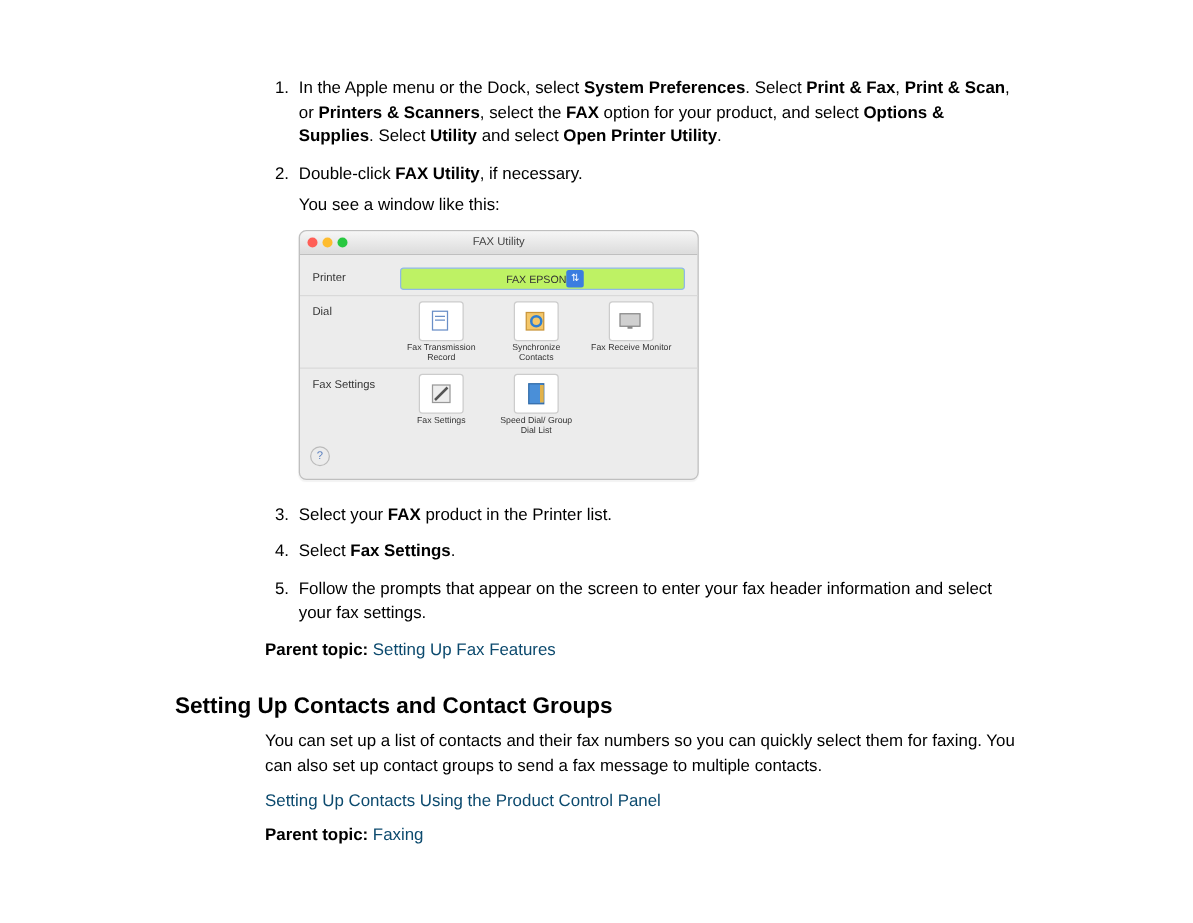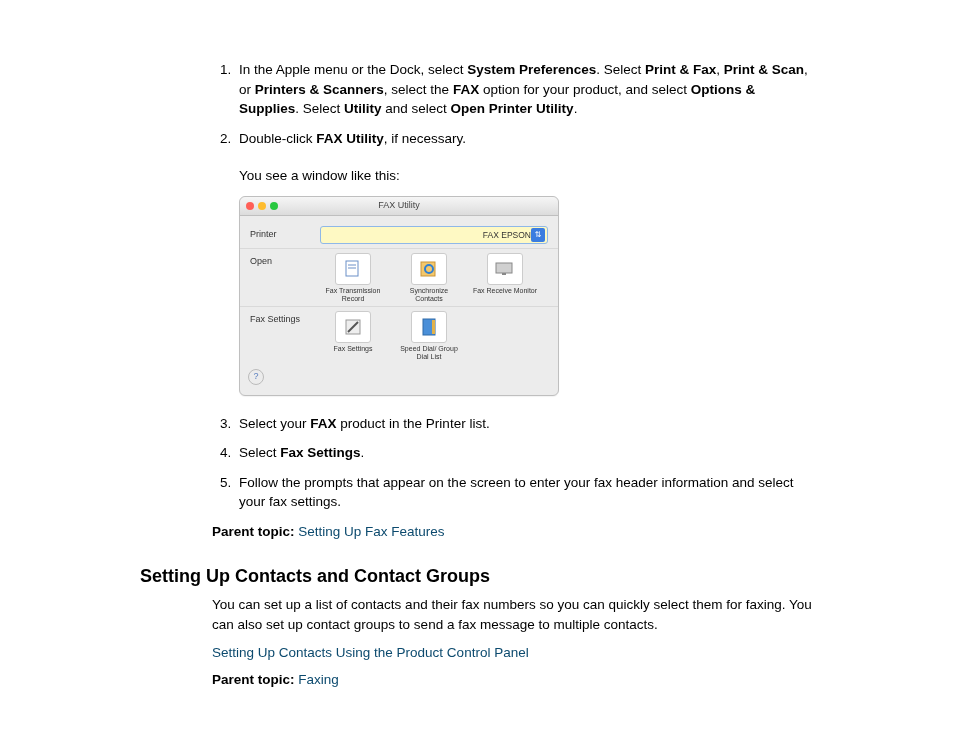--- a/index.html
+++ b/index.html
@@ -7,21 +7,21 @@
     font-size: 13.5px;
     line-height: 1.45;
     color: #000;
     margin: 0;
     padding: 60px 140px 40px 140px;
     width: 954px;
     box-sizing: border-box;
   }
   ol { margin: 0; padding-left: 95px; }
   ol li { margin-bottom: 10px; padding-left: 4px; }
-  .sub { margin-top: 18px; }
+  .sub { margin-top: 6px; }
   .bold { font-weight: bold; }
   a.link { color: #0c4a6e; text-decoration: none; }
   .indent { margin-left: 72px; margin-top: 8px; }
   h2 { font-size: 18px; font-weight: bold; margin: 22px 0 6px 0; }
 
   
   .window {
     width: 318px;
     border: 1px solid #bfbfbf;
     border-radius: 6px;
@@ -41,22 +41,22 @@
   }
   .traffic { display:flex; gap:4px; margin-left:6px; }
   .dot { width:8px; height:8px; border-radius:50%; }
   .red{background:#ff5f57;} .yel{background:#febc2e;} .grn{background:#28c840;}
   .wtitle { position:absolute; left:0; right:0; text-align:center; font-size:9px; color:#444; }
   .wbody { padding: 6px 0 6px 0; }
   .row { display:flex; align-items:flex-start; padding: 4px 10px; }
   .row + .row { border-top: 1px solid #d9d9d9; }
   .label { width: 70px; font-size: 9px; color:#333; padding-top:2px;}
   .dropdown {
-    flex:1; height:16px; background:#fef9c3; border:1px solid #8fb8e8;
-    border-radius:3px; display:flex; align-items:center; justify-content:flex-end;
+    flex:1; height:16px; background:#bef264; border:1px solid #8fb8e8;
+    border-radius:3px; display:flex; align-items:center; justify-content:center;
     padding:0 2px 0 6px; font-size:8.5px; color:#333;
   }
   .dd-btn { width:14px; height:14px; background:#3b7de0; border-radius:2px; display:flex;align-items:center;justify-content:center;color:#fff;font-size:8px;}
   .grid { display:flex; gap:10px; flex-wrap:wrap; padding-left:0;}
   .tile { width:66px; text-align:center; }
   .ic { width:34px; height:30px; margin:0 auto 2px auto; background:#fff; border:1px solid #ccc; border-radius:3px; display:flex;align-items:center;justify-content:center;}
   .tl { font-size:7px; line-height:1.1; color:#333; }
   .helpbtn { width:14px;height:14px;border:1px solid #bbb;border-radius:50%;display:flex;align-items:center;justify-content:center;font-size:9px;color:#5a7fbf;margin:4px 0 4px 8px;}
 </style>
 </head>
@@ -82,21 +82,21 @@
       </div>
       <div class="wbody">
         <div class="row">
           <div class="label">Printer</div>
           <div class="dropdown">
             <span>FAX EPSON</span>
             <span class="dd-btn">⇅</span>
           </div>
         </div>
         <div class="row">
-          <div class="label">Open</div>
+          <div class="label">Dial</div>
           <div class="grid">
             <div class="tile">
               <div class="ic">
                 <svg width="20" height="20">
                     <rect x="3" y="2" width="12" height="15" fill="#fff" stroke="#6a8fc7"></rect>
                     <line x1="5" y1="6" x2="13" y2="6" stroke="#6a8fc7"></line>
                     <line x1="5" y1="9" x2="13" y2="9" stroke="#6a8fc7"></line>
                   </svg>
               </div>
               <div class="tl">Fax Transmission

